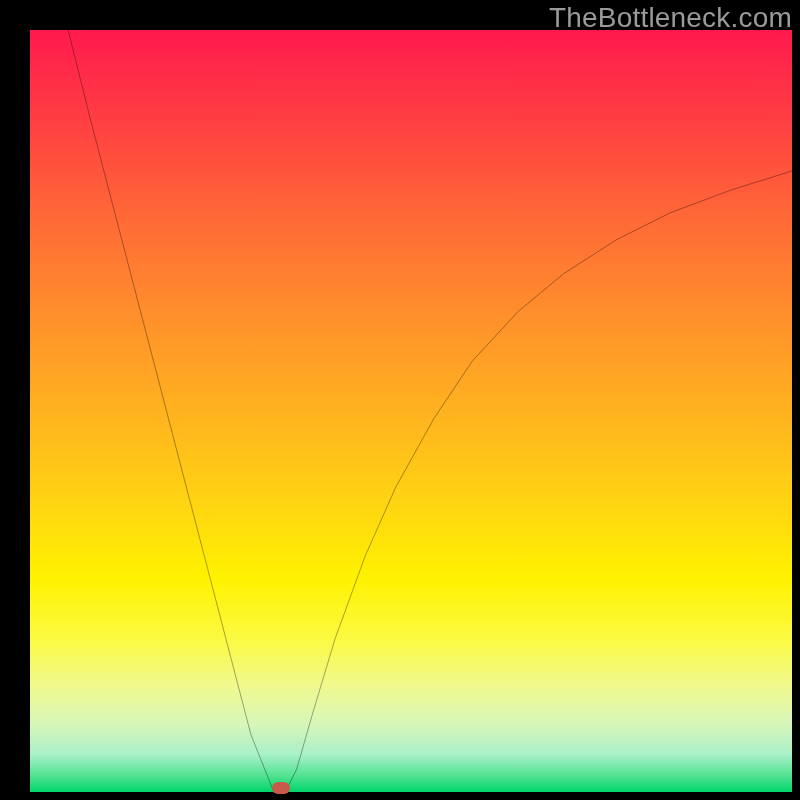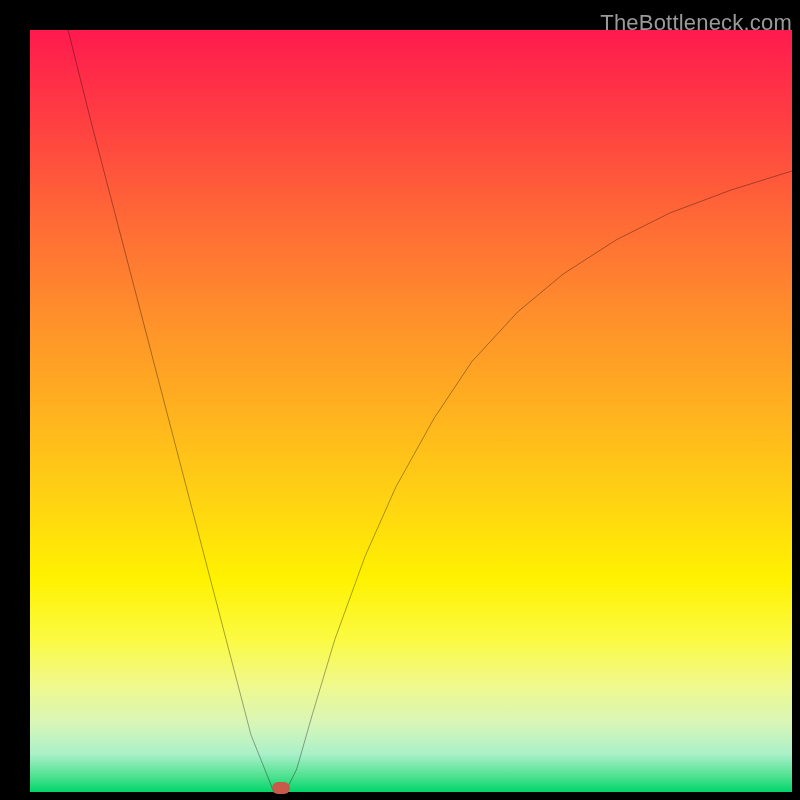--- a/index.html
+++ b/index.html
@@ -6,24 +6,24 @@
   body {
     width: 800px;
     height: 800px;
     background: #000;
     position: relative;
     overflow: hidden;
     font-family: Arial, Helvetica, sans-serif;
   }
   .watermark {
     position: absolute;
-    top: 10px;
+    top: 2px;
     right: 8px;
     color: #9a9a9a;
-    font-size: 22px;
+    font-size: 28px;
     font-weight: 500;
     letter-spacing: 0.2px;
     z-index: 10;
   }
   .plot-area {
     position: absolute;
     left: 30px;
     top: 30px;
     width: 762px;
     height: 762px;

